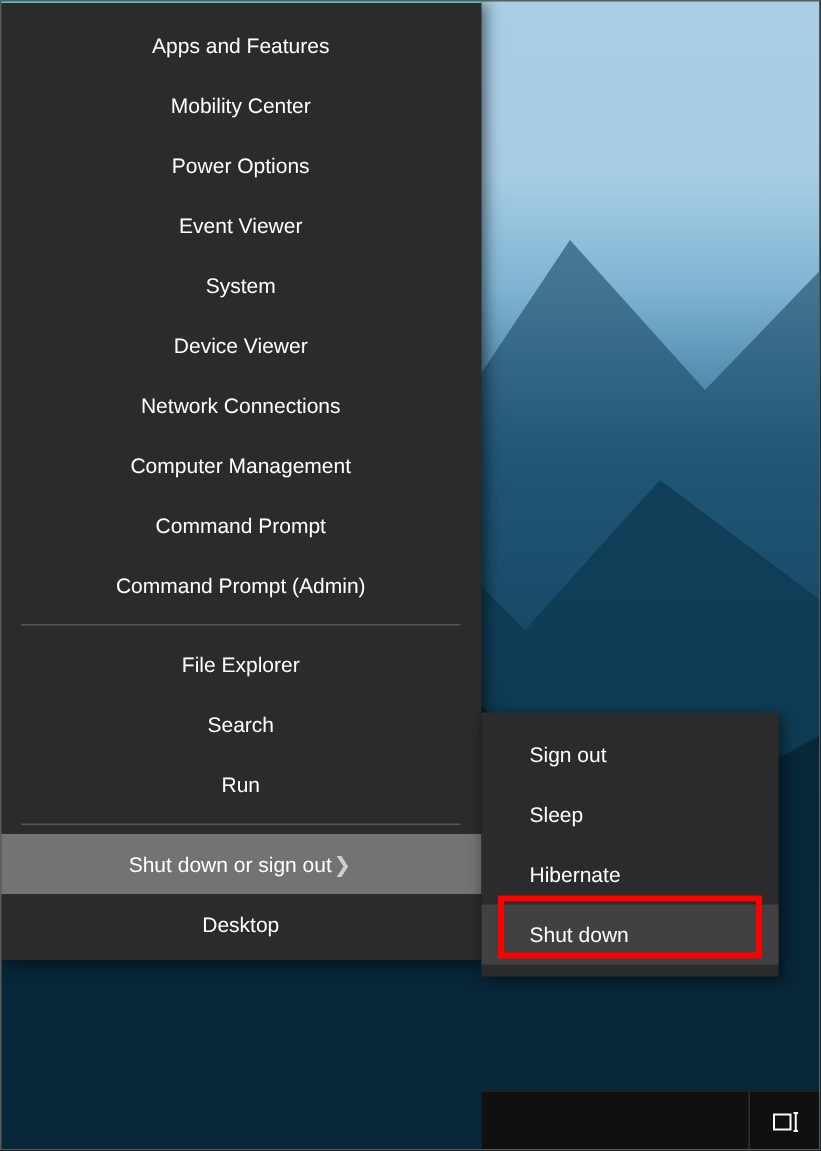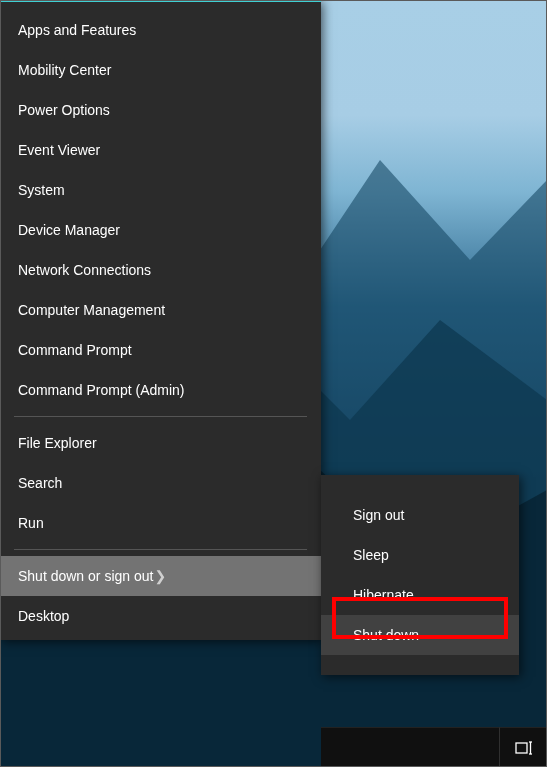--- a/index.html
+++ b/index.html
@@ -39,21 +39,21 @@
     width: 321px;
     background: #2b2b2b;
     border-top: 2px solid #3fd0d4;
     box-shadow: 2px 2px 10px rgba(0,0,0,0.6);
     padding-top: 8px;
     padding-bottom: 4px;
   }
   .menu-item {
     display: flex;
     align-items: center;
-    justify-content: flex-start;
+    justify-content: center;
     height: 40px;
     padding: 0 18px 0 18px;
     color: #fff;
     cursor: default;
   }
   .menu-item.hovered {
     background: #737373;
   }
   .menu-sep {
     height: 1px;
@@ -66,21 +66,21 @@
     color: #cfcfcf;
     font-size: 14px;
   }
   .submenu {
     position: absolute;
     left: 321px;
     top: 475px;
     width: 198px;
     background: #2b2b2b;
     box-shadow: 2px 2px 10px rgba(0,0,0,0.6);
-    padding: 20px 0;
+    padding: 8px 0;
   }
   .sub-item {
     display: flex;
     align-items: center;
     height: 40px;
     padding: 0 18px 0 32px;
     color: #fff;
     cursor: default;
   }
   .sub-item.highlighted {
@@ -144,21 +144,21 @@
     <div class="menu-item">
         <span>Power Options</span>
       </div>
     <div class="menu-item">
         <span>Event Viewer</span>
       </div>
     <div class="menu-item">
         <span>System</span>
       </div>
     <div class="menu-item">
-        <span>Device Manager</span>
+        <span>Device Viewer</span>
       </div>
     <div class="menu-item">
         <span>Network Connections</span>
       </div>
     <div class="menu-item">
         <span>Computer Management</span>
       </div>
     <div class="menu-item">
         <span>Command Prompt</span>
       </div>

